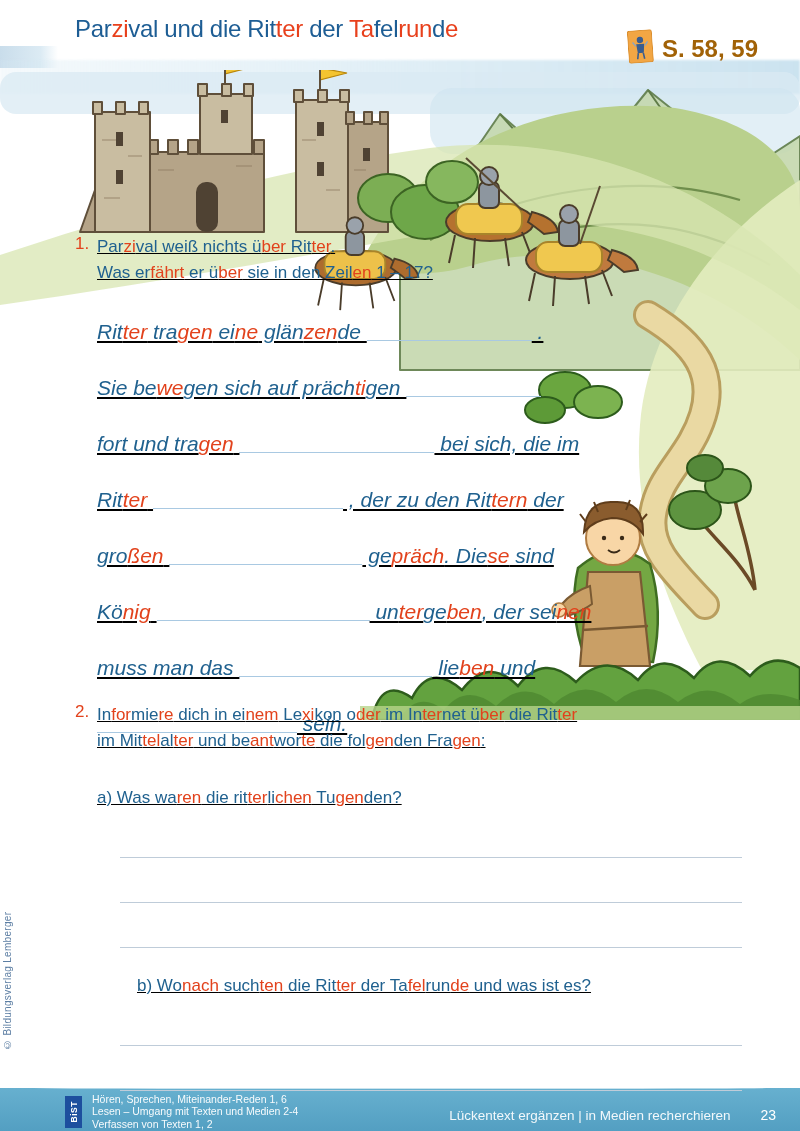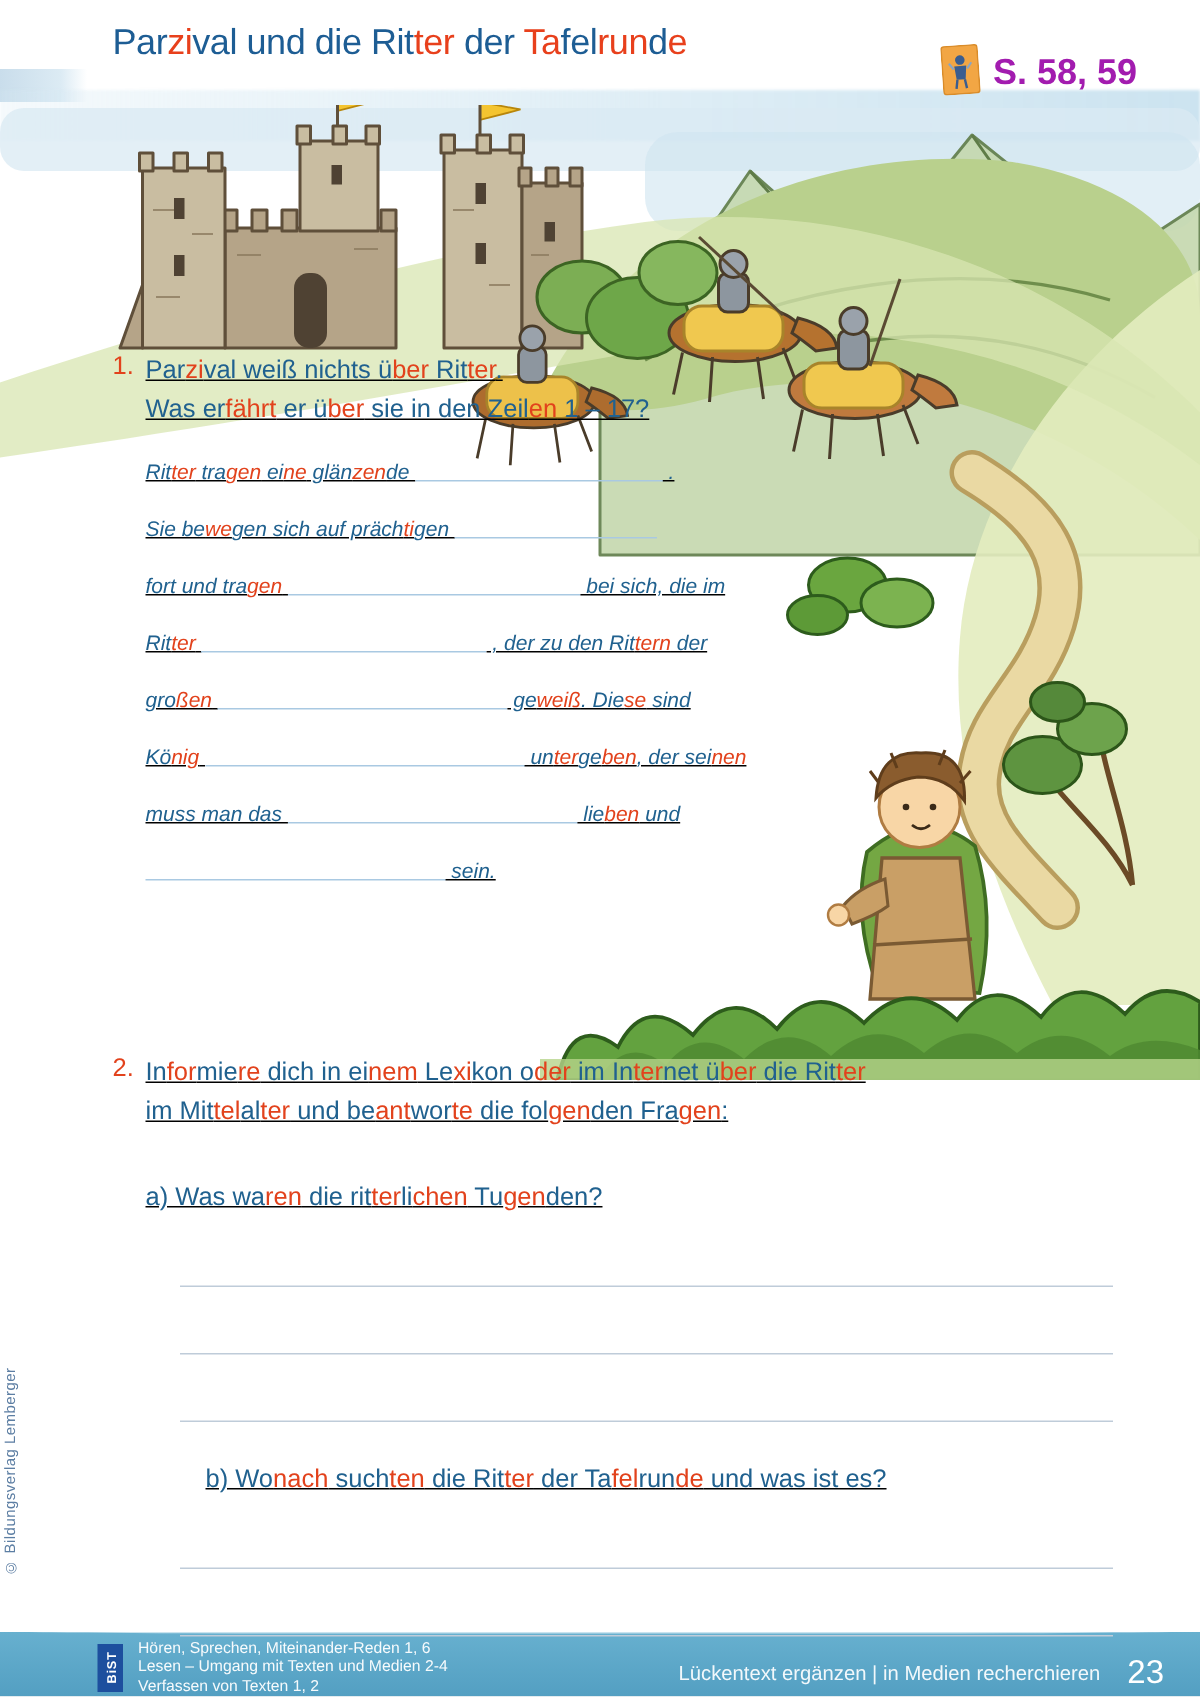--- a/index.html
+++ b/index.html
@@ -10,35 +10,35 @@
   .band-left{position:absolute;left:0;top:46px;width:58px;height:22px;
     background:linear-gradient(90deg,#c9ddeb,#dcebf4 70%,rgba(220,235,244,0));}
   .sky-band{position:absolute;left:0;top:60px;width:800px;height:34px;
     background:linear-gradient(90deg,rgba(214,233,243,.25),rgba(214,233,243,.8) 55%,rgba(198,224,238,.9));
     filter:blur(1px);}
   h1.title{position:absolute;left:75px;top:15px;margin:0;font-size:24px;font-weight:400;
     letter-spacing:-.3px;white-space:nowrap;}
   h1.title .seg-b{color:#1d5d94;}
   h1.title .seg-r{color:#e8401c;}
   .page-ref{position:absolute;right:42px;top:30px;display:flex;align-items:center;gap:9px;}
-  .page-ref .ref-text{font-size:24px;font-weight:700;color:#a21caf;white-space:nowrap;}
+  .page-ref .ref-text{font-size:24px;font-weight:700;color:#a16207;white-space:nowrap;}
   .book-icon{display:inline-block;transform:rotate(-4deg);}
 
   
   .seg-b{color:#20618f;}
   .seg-r{color:#e2421c;}
 
   
   .exercise{position:absolute;z-index:3;}
   .ex-num{position:absolute;left:0;top:0;color:#e2421c;font-size:17px;}
   .ex-body{margin-left:22px;text-decoration:underline;}
   .intro-line{font-size:17px;line-height:26px;white-space:pre;}
 
   #ex1{left:75px;top:234px;width:620px;}
-  .fill-line{font-size:14px;font-style:italic;line-height:20px;margin-top:18px;white-space:pre;}
+  .fill-line{font-size:21px;font-style:italic;line-height:20px;margin-top:36px;white-space:pre;}
   .fill-line:first-child{margin-top:20px;}
   .blank{display:inline-block;height:3px;border-bottom:1.6px solid #a9c9e2;
     vertical-align:baseline;margin-bottom:-2px;}
 
   #ex2{left:75px;top:702px;width:690px;}
   .question{font-size:17px;line-height:24px;white-space:pre;}
   .q-a{margin-top:32px;}
   .q-b{margin-top:26px;margin-left:40px;}
   .answer-line{height:0;border-bottom:1.3px solid #bfccd9;margin-left:23px;width:622px;}
   .al-1{margin-top:47px;}
@@ -58,21 +58,21 @@
   .footer:before{content:"";position:absolute;left:0;top:-3px;width:800px;height:4px;
     background:rgba(255,255,255,.65);border-radius:50%/100%;}
   .bist-box{position:absolute;left:65px;top:8px;width:17px;height:32px;background:#1d4f9e;
     display:flex;align-items:center;justify-content:center;}
   .bist-box span{writing-mode:vertical-rl;transform:rotate(180deg);color:#fff;
     font-size:8.5px;font-weight:700;letter-spacing:.5px;}
   .standards{position:absolute;left:92px;top:5px;margin:0;padding:0;list-style:none;}
   .standards li{color:rgba(255,255,255,.95);font-size:10.5px;line-height:12.3px;}
   .footer-right{position:absolute;right:24px;top:0;height:54px;display:flex;align-items:center;}
   .skills{color:#f2f8fb;font-size:13.5px;}
-  .page-number{color:#ffffff;font-size:22px;margin-left:18px;}
+  .page-number{color:#ffffff;font-size:14px;margin-left:30px;}
 </style>
 </head>
 <body>
 
 <div class="page">
 
   <div class="band-left"></div>
   <div class="sky-band"></div>
   <h1 class="title"><span class="seg-b">Par</span><span class="seg-r">zi</span><span class="seg-b">val und die Rit</span><span class="seg-r">ter</span><span class="seg-b"> der </span><span class="seg-r">Ta</span><span class="seg-b">fel</span><span class="seg-r">run</span><span class="seg-b">d</span><span class="seg-r">e</span></h1>
   <div class="page-ref">
@@ -221,21 +221,21 @@
 
   <section class="exercise" id="ex1">
     <span class="ex-num">1.</span>
     <div class="ex-body">
       <div class="intro-line"><span class="seg-b">Par</span><span class="seg-r">zi</span><span class="seg-b">val weiß nichts ü</span><span class="seg-r">ber</span><span class="seg-b"> Rit</span><span class="seg-r">ter</span><span class="seg-b">.</span></div>
       <div class="intro-line"><span class="seg-b">Was er</span><span class="seg-r">fährt</span><span class="seg-b"> er ü</span><span class="seg-r">ber</span><span class="seg-b"> sie in den Zeil</span><span class="seg-r">en</span><span class="seg-b"> 1 – 17?</span></div>
       <div class="fill-line"><span class="seg-b">Rit</span><span class="seg-r">ter</span><span class="seg-b"> tra</span><span class="seg-r">gen</span><span class="seg-b"> ei</span><span class="seg-r">ne</span><span class="seg-b"> glän</span><span class="seg-r">zen</span><span class="seg-b">de </span><span class="blank" style="width: 165px;"></span><span class="seg-b"> .</span></div>
       <div class="fill-line"><span class="seg-b">Sie be</span><span class="seg-r">we</span><span class="seg-b">gen sich auf präch</span><span class="seg-r">ti</span><span class="seg-b">gen </span><span class="blank" style="width: 135px;"></span></div>
       <div class="fill-line"><span class="seg-b">fort und tra</span><span class="seg-r">gen</span><span class="seg-b"> </span><span class="blank" style="width: 195px;"></span><span class="seg-b"> bei sich, die im</span></div>
       <div class="fill-line"><span class="seg-b">Rit</span><span class="seg-r">ter</span><span class="seg-b"> </span><span class="blank" style="width: 190px;"></span><span class="seg-b"> , der zu den Rit</span><span class="seg-r">tern</span><span class="seg-b"> der</span></div>
-      <div class="fill-line"><span class="seg-b">gro</span><span class="seg-r">ßen</span><span class="seg-b"> </span><span class="blank" style="width: 193px;"></span><span class="seg-b"> ge</span><span class="seg-r">weiß</span><span class="seg-b">. Die</span><span class="seg-r">se</span><span class="seg-b"> sind</span></div>
+      <div class="fill-line"><span class="seg-b">gro</span><span class="seg-r">ßen</span><span class="seg-b"> </span><span class="blank" style="width: 193px;"></span><span class="seg-b"> ge</span><span class="seg-r">präch</span><span class="seg-b">. Die</span><span class="seg-r">se</span><span class="seg-b"> sind</span></div>
       <div class="fill-line"><span class="seg-b">Kö</span><span class="seg-r">nig</span><span class="seg-b"> </span><span class="blank" style="width: 213px;"></span><span class="seg-b"> un</span><span class="seg-r">ter</span><span class="seg-b">ge</span><span class="seg-r">ben</span><span class="seg-b">, der sei</span><span class="seg-r">nen</span></div>
       <div class="fill-line"><span class="seg-b">muss man das </span><span class="blank" style="width: 193px;"></span><span class="seg-b"> lie</span><span class="seg-r">ben</span><span class="seg-b"> und</span></div>
       <div class="fill-line"><span class="blank" style="width: 200px;"></span><span class="seg-b"> sein.</span></div>
     </div>
   </section>
 
   <section class="exercise" id="ex2">
     <span class="ex-num">2.</span>
     <div class="ex-body">
       <div class="intro-line"><span class="seg-b">In</span><span class="seg-r">for</span><span class="seg-b">mie</span><span class="seg-r">re</span><span class="seg-b"> dich in ei</span><span class="seg-r">nem</span><span class="seg-b"> Le</span><span class="seg-r">xi</span><span class="seg-b">kon o</span><span class="seg-r">der</span><span class="seg-b"> im In</span><span class="seg-r">ter</span><span class="seg-b">net ü</span><span class="seg-r">ber</span><span class="seg-b"> die Rit</span><span class="seg-r">ter</span></div>

